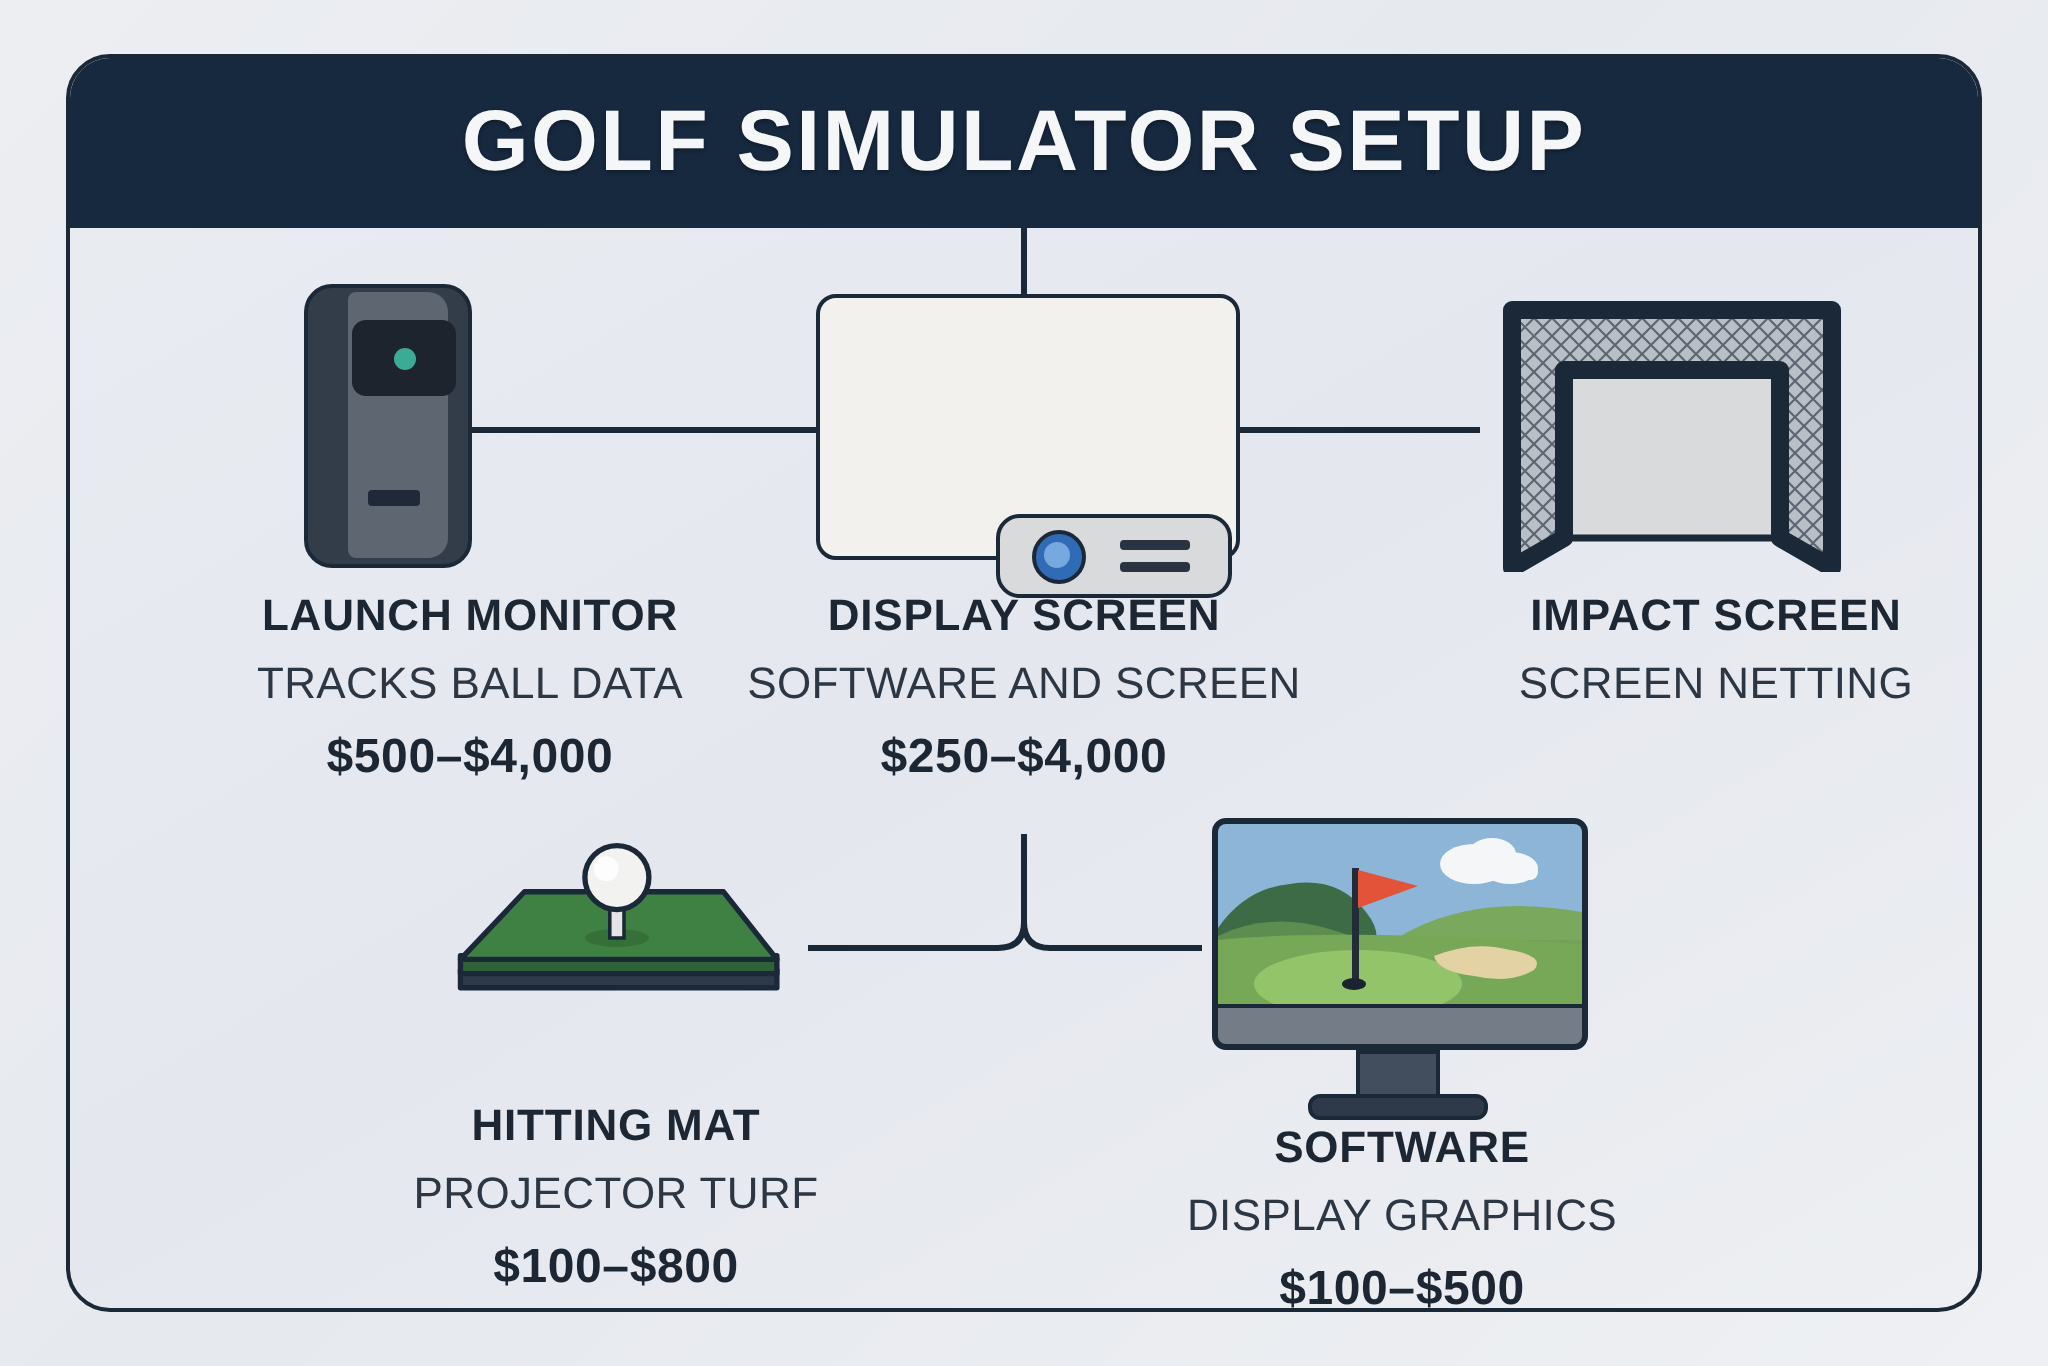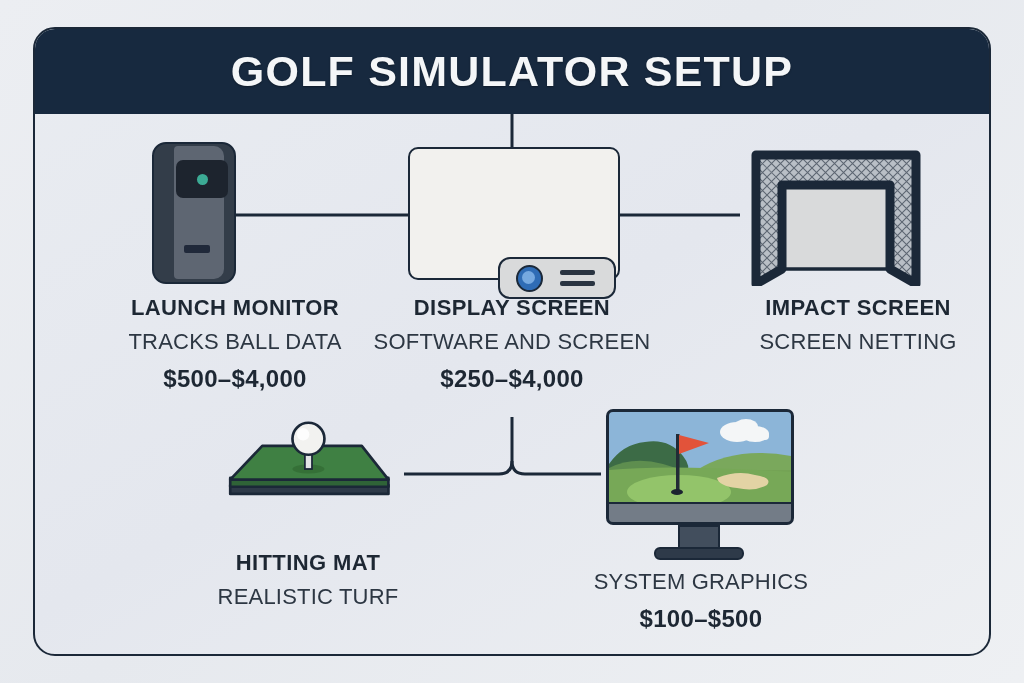--- a/index.html
+++ b/index.html
@@ -295,21 +295,22 @@
 
       <rect x="118" y="34" width="8" height="20" fill="#e3e5e6" stroke="#1b2838" stroke-width="2"></rect>
 
       <circle cx="122" cy="20" rx="18" r="18" fill="#f2f2f0" stroke="#1b2838" stroke-width="3"></circle>
       <circle cx="116" cy="15" r="7" fill="#ffffff" opacity="0.85"></circle>
     </svg>
   </div>
 
   <div class="node-text" style="left:93px;top:505px;width:360px;margin-top:16px;">
     <div class="node-title">HITTING MAT</div>
-    <div class="node-sub">REALISTIC TURF</div>
+    <div class="node-sub">PROJECTOR TURF</div>
+    <div class="node-price">$100–$800</div>
   </div>
 
   <div class="icon-box" style="left:571px;top:380px;width:190px;height:155px;">
     <div id="sw-frame">
       <svg viewBox="0 0 182 110" width="182" height="110" style="position:absolute;left:0;top:0;">
         <rect x="0" y="0" width="182" height="62" fill="#8cb5d8"></rect>
 
         <path d="M88,58 Q126,34 182,44 L182,72 L88,72 Z" fill="#7aa85c"></path>
 
         <path d="M0,52 Q14,32 36,30 Q60,26 74,44 Q82,54 78,62 L0,62 Z" fill="#3c6b46"></path>
@@ -333,17 +334,18 @@
           <rect x="116" y="20" width="44" height="8" rx="4" fill="#f4f6f7"></rect>
         </g>
       </svg>
       <div id="sw-chin"></div>
     </div>
     <div id="sw-neck"></div>
     <div id="sw-base"></div>
   </div>
 
   <div class="node-text" style="left:486px;top:532px;width:360px;">
-    <div class="node-sub">SYSTEM GRAPHICS</div>
+    <div class="node-title">SOFTWARE</div>
+    <div class="node-sub">DISPLAY GRAPHICS</div>
     <div class="node-price">$100–$500</div>
   </div>
 
 </div>
 
 </body></html>

